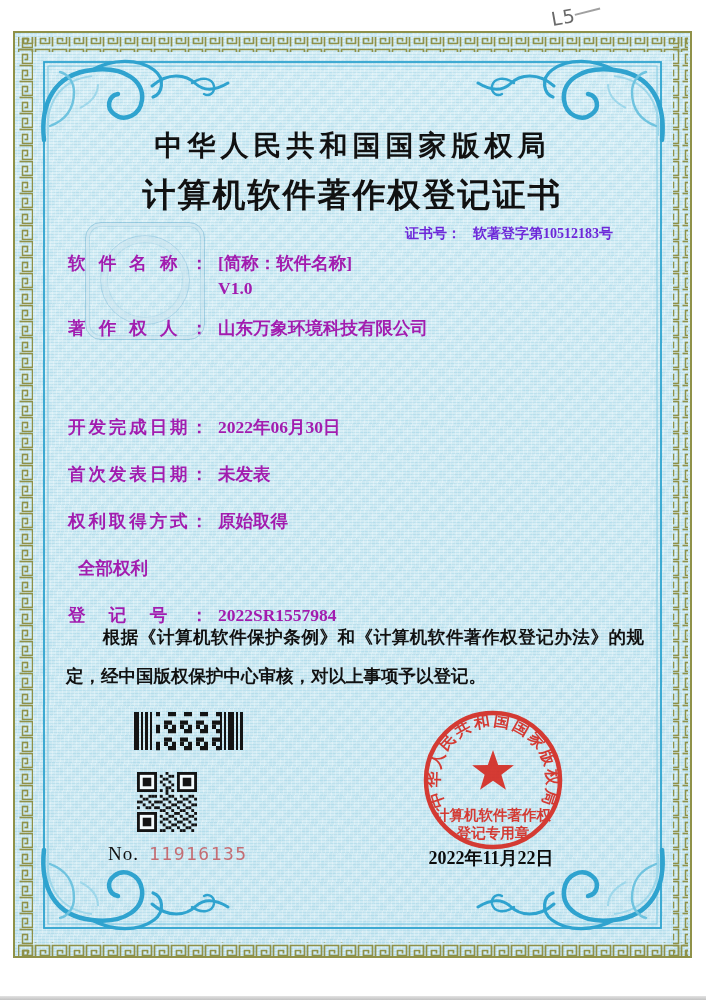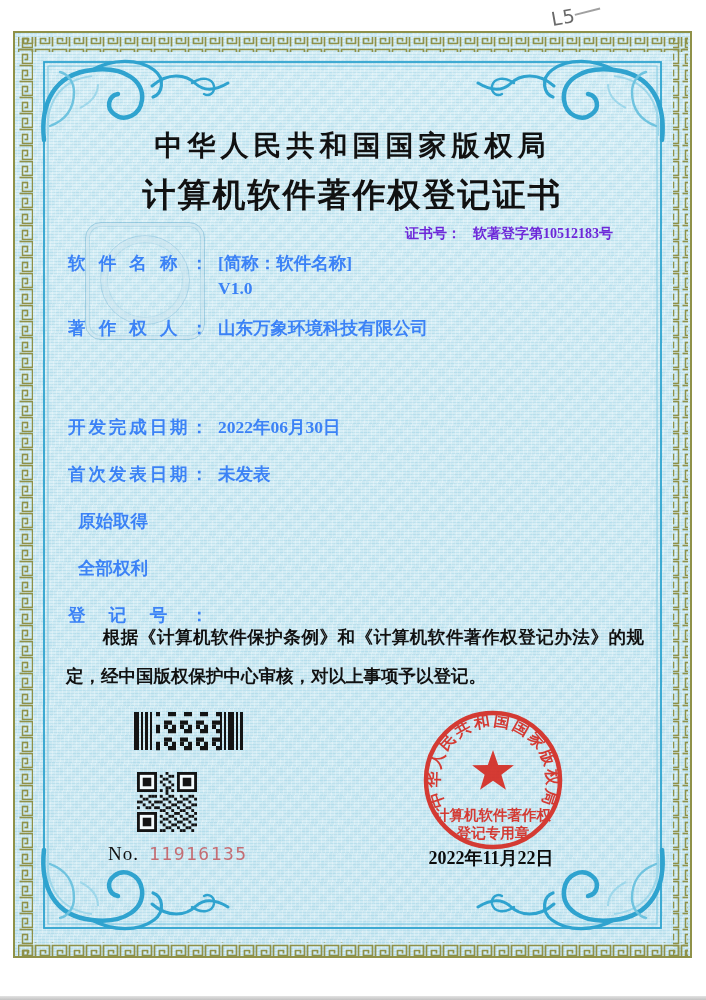--- a/index.html
+++ b/index.html
@@ -27,21 +27,21 @@
   .watermark .wm-circle{
     position:absolute;left:14px;top:12px;width:88px;height:88px;border-radius:50%;
     border:1px solid rgba(100,170,205,.35);
     box-shadow:inset 0 0 0 6px rgba(255,255,255,.25), inset 0 0 0 7px rgba(100,170,205,.18);
   }
   .titles{position:absolute;left:13px;top:130px;width:679px;text-align:center;color:#111;}
   .authority{font-size:28px;font-weight:bold;letter-spacing:5px;line-height:32px;}
   .cert-title{font-size:33px;font-weight:bold;letter-spacing:2px;line-height:38px;margin-top:14px;}
   .certno{position:absolute;top:225px;right:93px;font-size:14px;font-weight:bold;color:#6d28d9;}
   .certno .lbl{margin-right:12px;}
-  .fields{position:absolute;left:68px;top:251px;width:590px;color:#3b82f6;}
+  .fields{position:absolute;left:68px;top:251px;width:590px;color:#a21caf;}
   .frow{font-size:17.5px;font-weight:bold;display:flex;align-items:flex-start;}
   .flabel{display:inline-block;width:140px;text-align:justify;text-align-last:justify;flex:0 0 140px;}
   .fvalue{margin-left:10px;}
   .fvalue div{line-height:24.5px;}
   .mb-sm{margin-bottom:16px;}
   .mb-xl{margin-bottom:74px;}
   .mb-md{margin-bottom:22.5px;}
   .paragraph{
     position:absolute;left:66px;top:618px;width:578px;
     font-size:17.5px;font-weight:bold;color:#111;
@@ -139,31 +139,35 @@
         <div>2022年06月30日</div>
       </span>
     </div>
     <div class="frow mb-md">
       <span class="flabel">首次发表日期：</span>
       <span class="fvalue">
         <div>未发表</div>
       </span>
     </div>
     <div class="frow mb-md">
+      <span class="flabel">权利取得方式：</span>
       <span class="fvalue">
         <div>原始取得</div>
       </span>
     </div>
     <div class="frow mb-md">
       <span class="fvalue">
         <div>全部权利</div>
       </span>
     </div>
     <div class="frow">
       <span class="flabel">登记号：</span>
+      <span class="fvalue">
+        <div>2022SR1557984</div>
+      </span>
     </div>
   </div>
 
   <div class="paragraph">根据《计算机软件保护条例》和《计算机软件著作权登记办法》的规定，经中国版权保护中心审核，对以上事项予以登记。</div>
 
   <svg id="bc" class="codes" style="left:134px;top:712px" width="110" height="40" viewBox="0 0 110 40">
       <rect x="0" y="0" width="5" height="38" fill="#141414"></rect>
       <rect x="7" y="0" width="2" height="38" fill="#141414"></rect>
       <rect x="11" y="0" width="3" height="38" fill="#141414"></rect>
       <rect x="16" y="0" width="2" height="38" fill="#141414"></rect>

